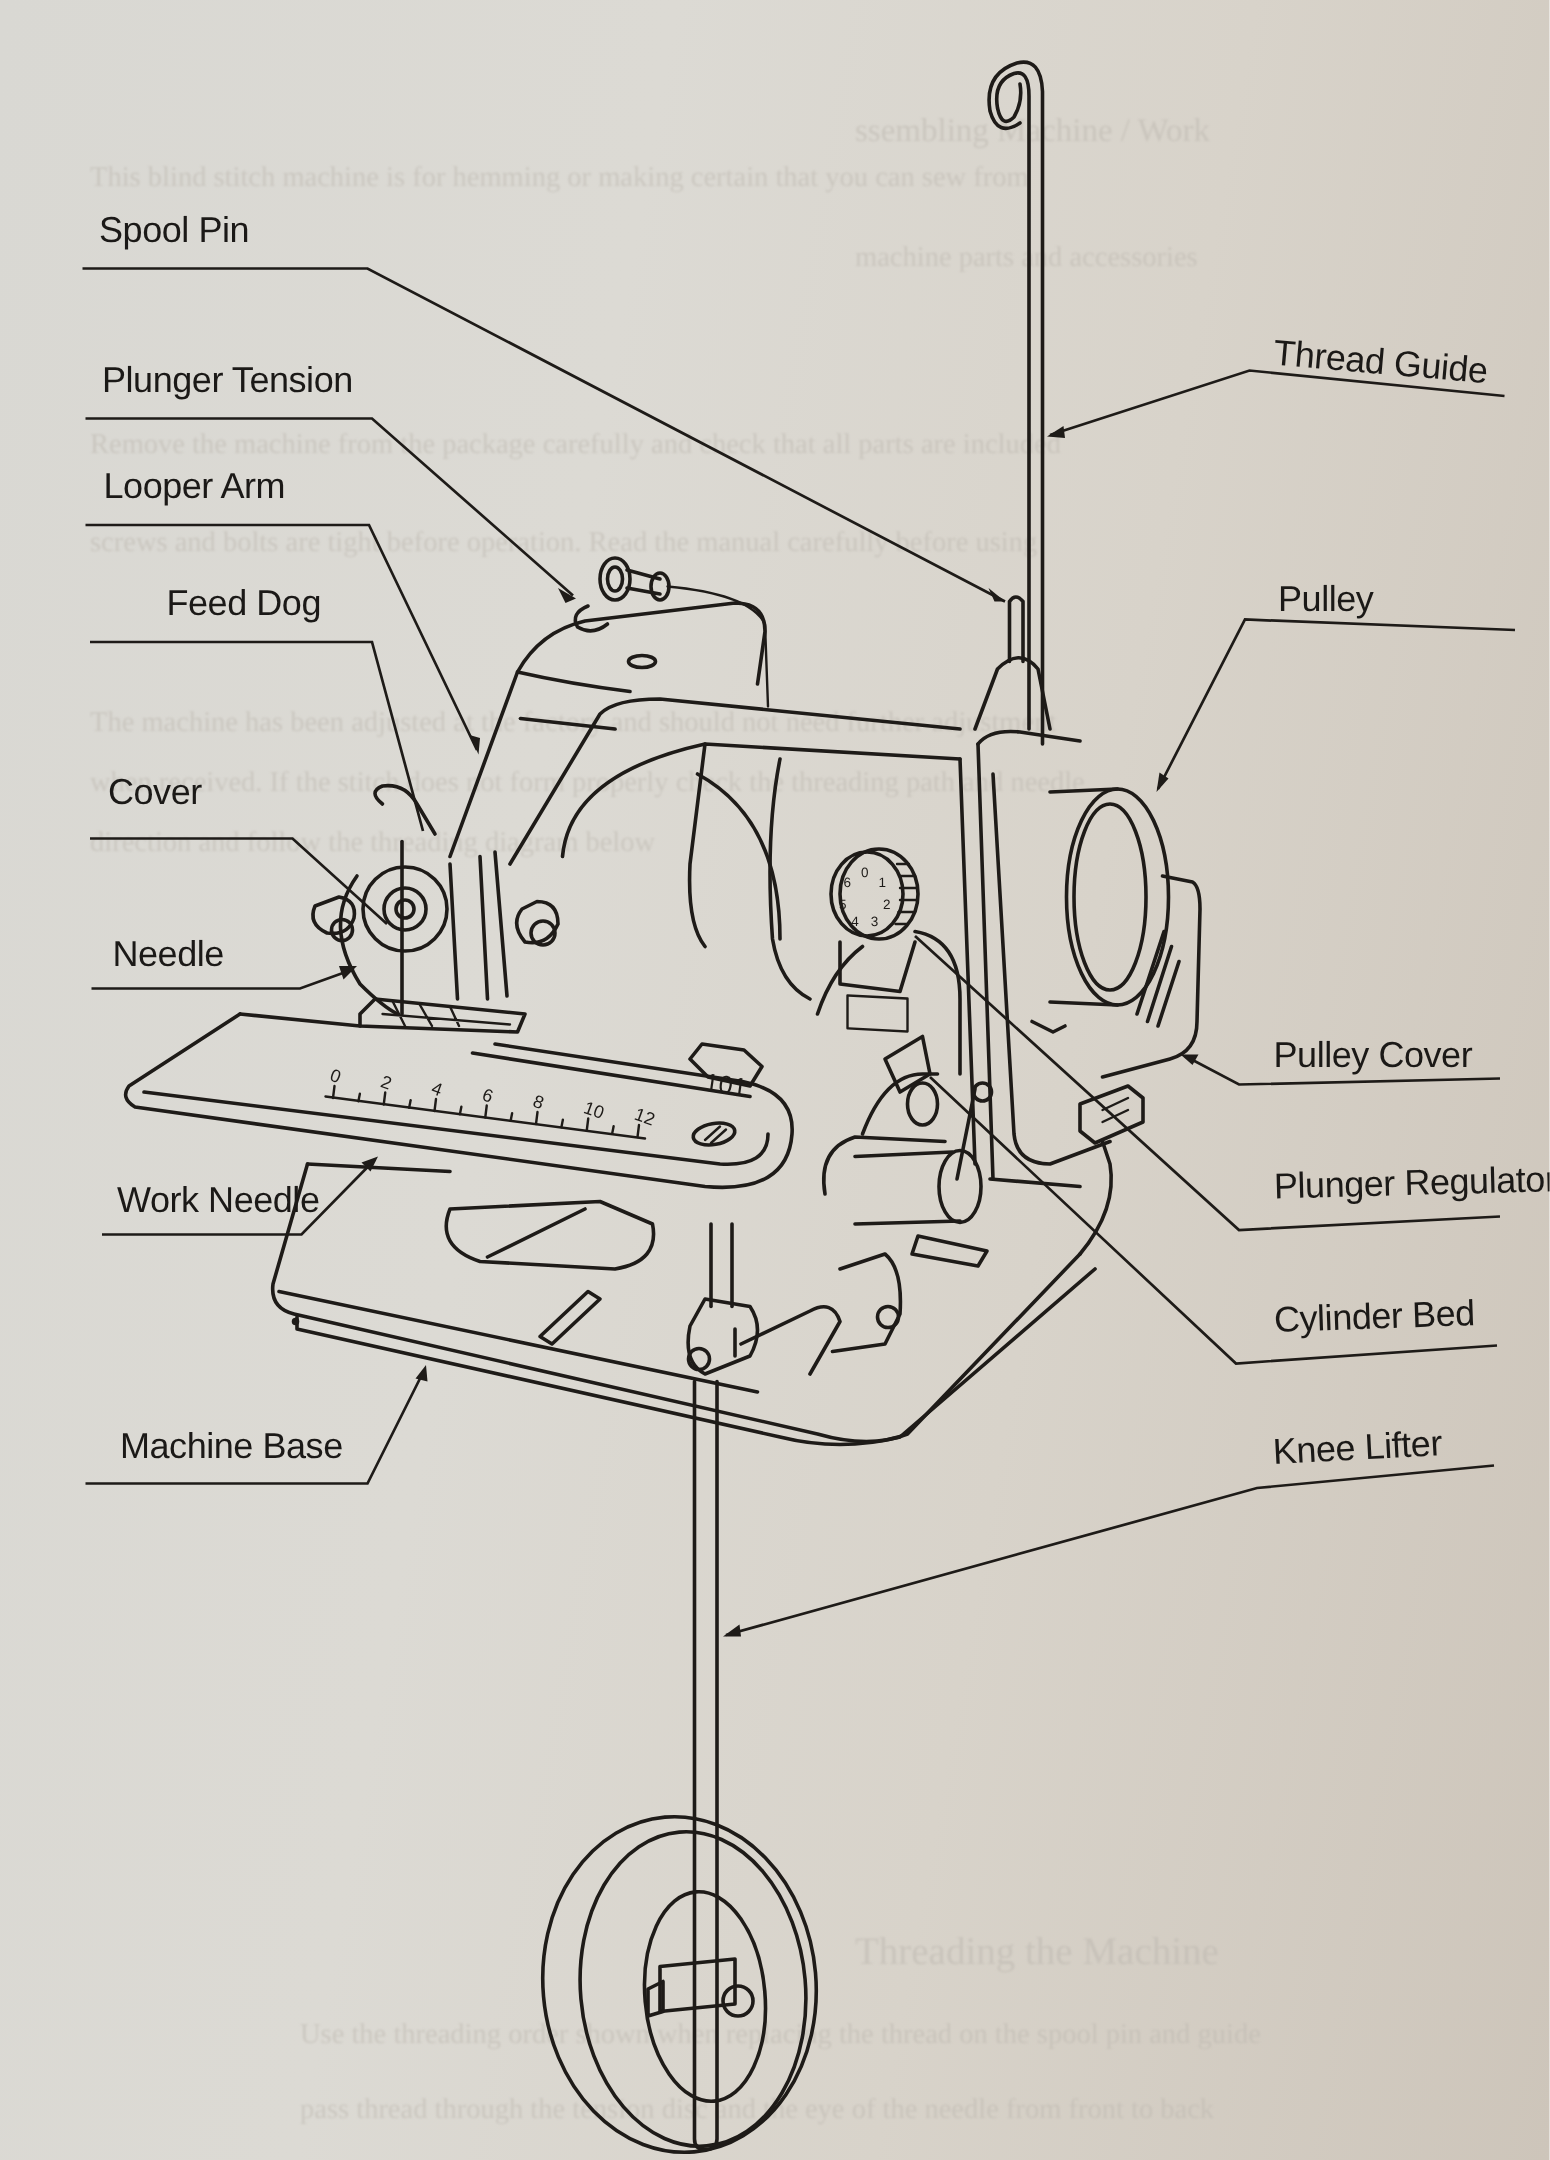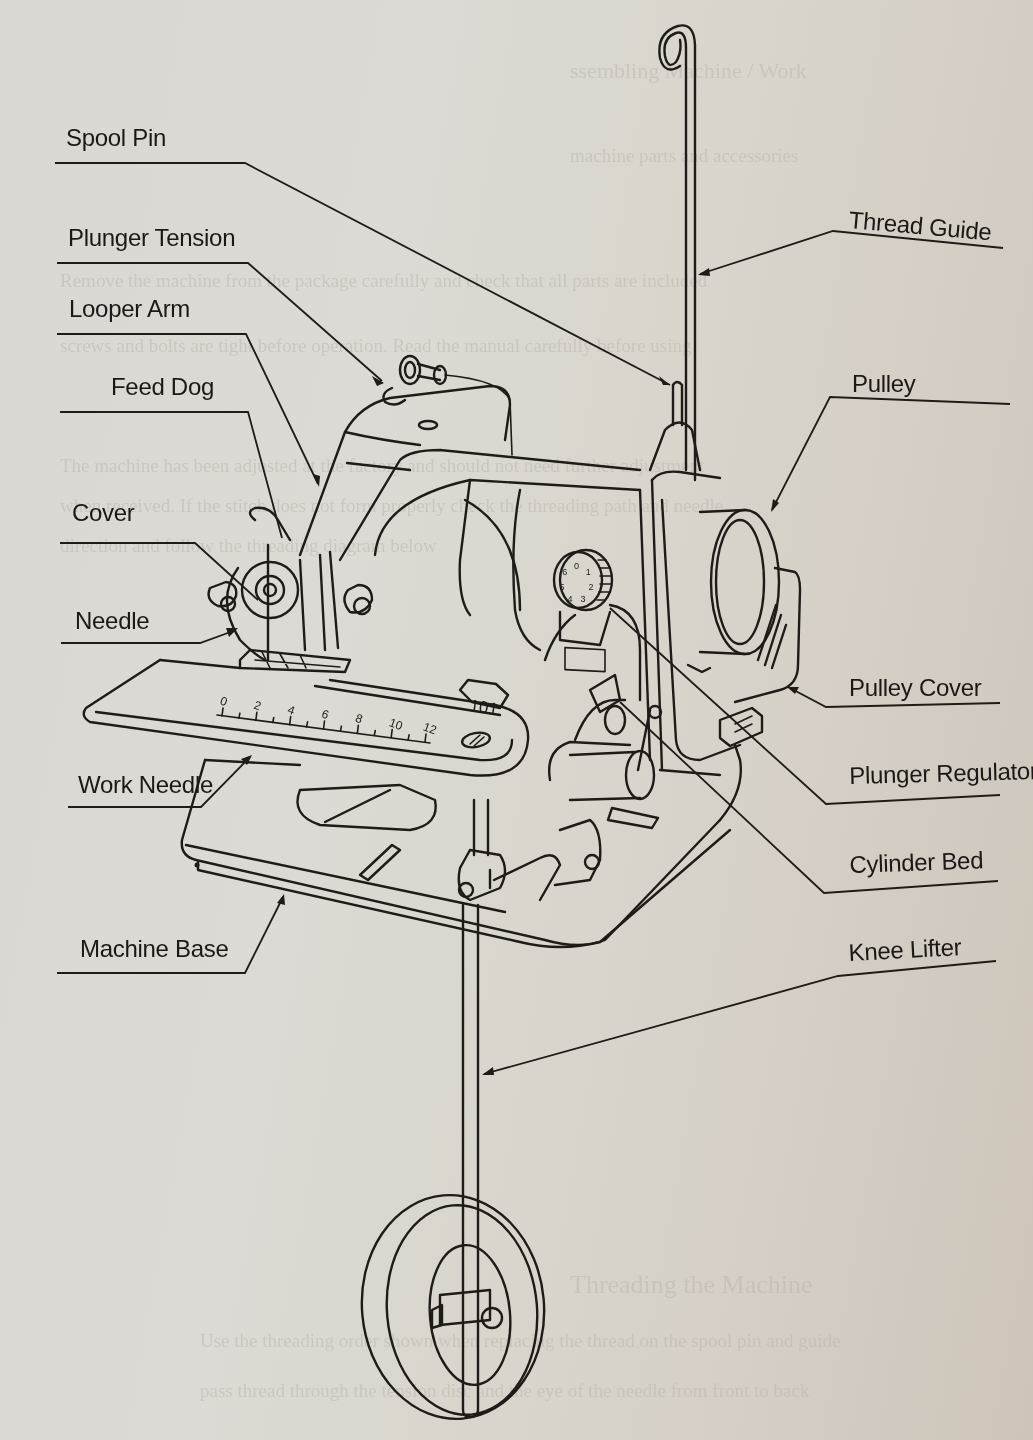--- a/index.html
+++ b/index.html
@@ -1,39 +1,40 @@
 <!DOCTYPE html>
 <html><head>
   <meta charset="utf-8">
   <style>
     html, body { margin: 0; padding: 0; }
     body {
       width: 1033px; height: 1440px; overflow: hidden; position: relative;
       background: linear-gradient(100deg, #d9d8d3 0%, #dcdad4 35%, #d8d3ca 65%, #cdc5ba 100%);
       font-family: "Liberation Sans", sans-serif;
     }
-    .page { position: absolute; left: 0; top: 0; width: 1033px; height: 1199px; }
+    .page { position: absolute; left: 0; top: 16px; width: 1033px; height: 1199px; }
     .bleed { position: absolute; color: #bdb8b0; opacity: 0.55; font-family: "Liberation Serif", serif; font-size: 19px; white-space: nowrap; filter: blur(0.6px); }
     .label {
       position: absolute; color: #1b1917; font-size: 24px; letter-spacing: -0.3px;
       white-space: nowrap; line-height: 1;
     }
     svg.art { position: absolute; left: 0; top: 0; }
     svg.art .ln { fill: none; stroke: #1e1b18; stroke-width: 2.4; stroke-linecap: round; stroke-linejoin: round; }
     svg.art .thin { fill: none; stroke: #1e1b18; stroke-width: 1.6; stroke-linecap: round; stroke-linejoin: round; }
     svg.art .lead { fill: none; stroke: #1e1b18; stroke-width: 1.8; }
     svg.art .fill { fill: #1e1b18; }
     svg.art text { font-family: "Liberation Sans", sans-serif; fill: #1e1b18; }
   </style>
 </head>
 <body>
 
 <div class="page">
 
   <div class="bleed" style="left:570px;top:58px;font-size:22px;">ssembling Machine / Work</div>
+  <div class="bleed" style="left:60px;top:92px;">This blind stitch machine is for hemming or making certain that you can sew from</div>
   <div class="bleed" style="left:570px;top:145px;">machine parts and accessories</div>
   <div class="bleed" style="left:60px;top:270px;">Remove the machine from the package carefully and check that all parts are included</div>
   <div class="bleed" style="left:60px;top:335px;">screws and bolts are tight before operation. Read the manual carefully before using</div>
   <div class="bleed" style="left:60px;top:455px;">The machine has been adjusted at the factory and should not need further adjustment</div>
   <div class="bleed" style="left:60px;top:495px;">when received. If the stitch does not form properly check the threading path and needle</div>
   <div class="bleed" style="left:60px;top:535px;">direction and follow the threading diagram below</div>
   <div class="bleed" style="left:570px;top:1270px;font-size:26px;">Threading  the  Machine</div>
   <div class="bleed" style="left:200px;top:1330px;">Use the threading order shown when replacing the thread on the spool pin and guide</div>
   <div class="bleed" style="left:200px;top:1380px;">pass thread through the tension disc and the eye of the needle from front to back</div>
 

